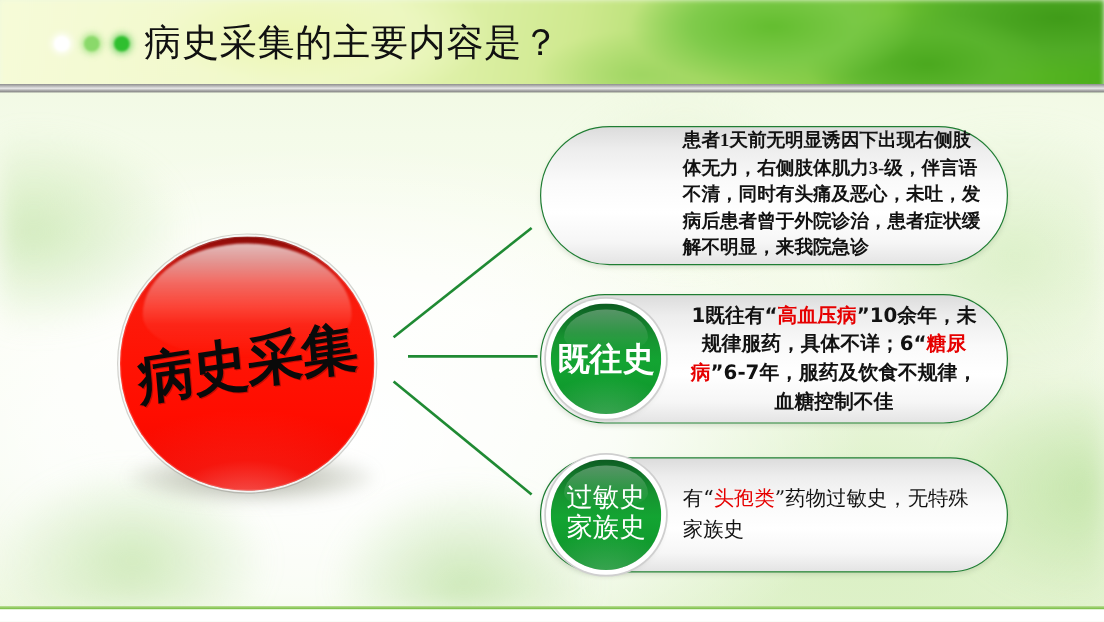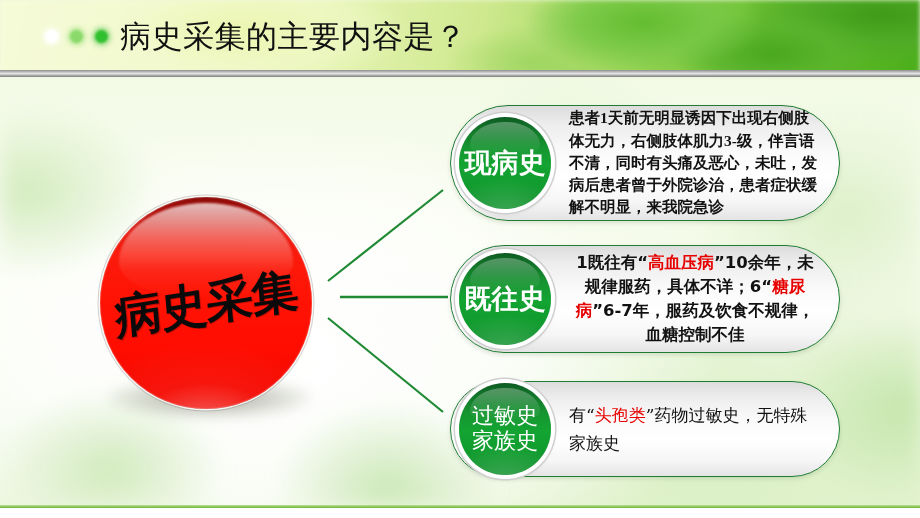--- a/index.html
+++ b/index.html
@@ -232,21 +232,21 @@
     width: 252px;
   }
   #text3 {
     font-size: 17px;
     line-height: 1.55;
     text-align: left;
     width: 252px;
     font-weight: 400;
     font-family: "DejaVu Serif", "Liberation Serif", serif;
   }
-  .hl { color: #e60000; font-family: Liberation Serif, serif; }
+  .hl { color: #e60000; }
 </style>
 </head>
 <body>
 
 <div id="slide">
 
   <div class="bg-base"></div>
   <div class="bg-leaf-blobs"></div>
   <div class="bg-leaves-top"></div>
   <div class="bg-divider"></div>
@@ -269,24 +269,20 @@
     <div class="sphere-label">病史采集</div>
   </div>
 
   <svg class="connectors" viewBox="0 0 920 518">
     <line x1="328" y1="281" x2="443" y2="190" stroke="#1f8a33" stroke-width="2.2"></line>
     <line x1="340" y1="297" x2="448" y2="297" stroke="#1f8a33" stroke-width="2.4"></line>
     <line x1="328" y1="318" x2="443" y2="412" stroke="#1f8a33" stroke-width="2.2"></line>
   </svg>
 
   <div class="box" id="box1">
-    <div class="badge" id="badge1">
-      <span class="badge-line">现病史</span>
-      <span class="badge-gloss"></span>
-    </div>
     <div class="box-text" id="text1"><span>患者1天前无明显诱因下出现右侧肢体无力，右侧肢体肌力3-级，伴言语不清，同时有头痛及恶心，未吐，发病后患者曾于外院诊治，患者症状缓解不明显，来我院急诊</span></div>
   </div>
 
   <div class="box" id="box2">
     <div class="badge" id="badge2">
       <span class="badge-line">既往史</span>
       <span class="badge-gloss"></span>
     </div>
     <div class="box-text" id="text2"><span>1既往有“</span><span class="hl">高血压病</span><span>”10余年，未规律服药，具体不详；6“</span><span class="hl">糖尿病</span><span>”6-7年，服药及饮食不规律，血糖控制不佳</span></div>
   </div>

